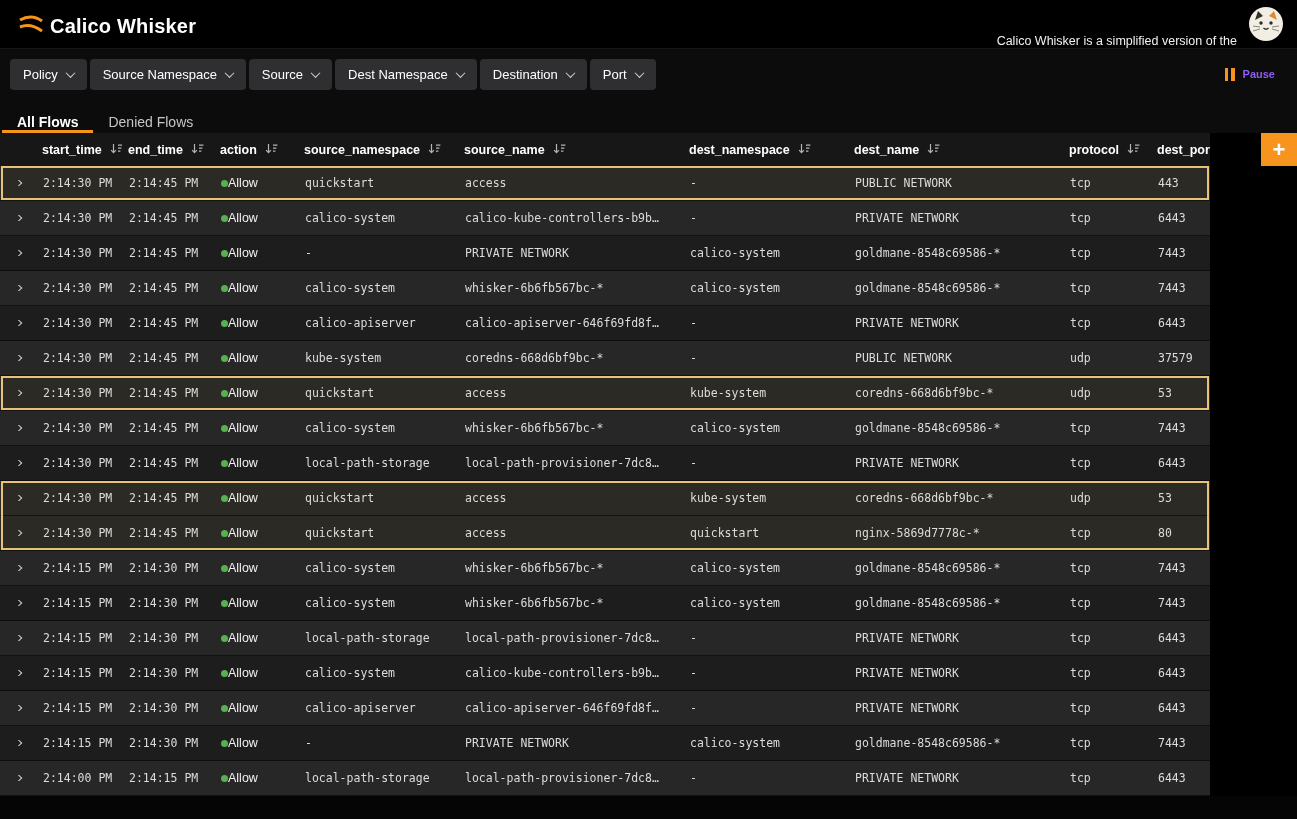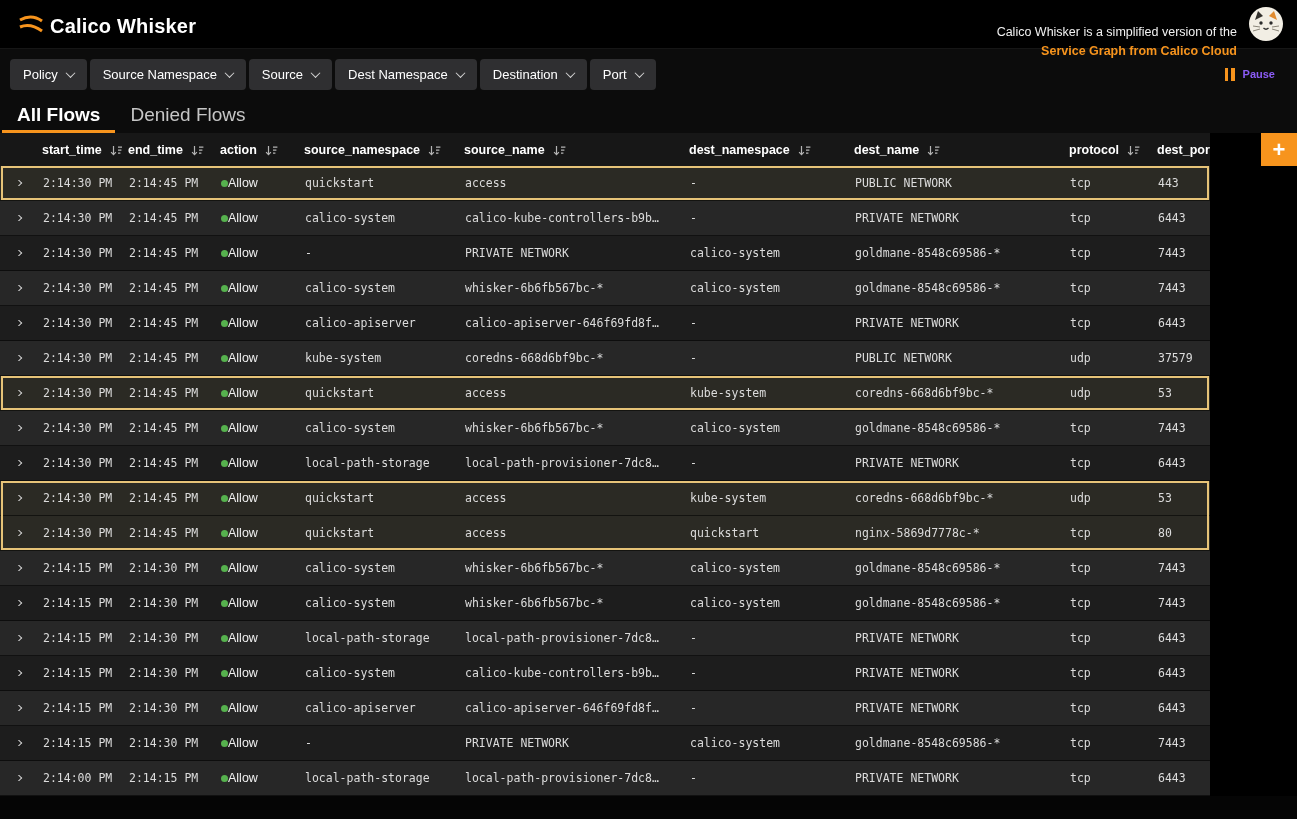--- a/index.html
+++ b/index.html
@@ -45,36 +45,36 @@
     color: #8b5cf6; font-size: 11px; font-weight: bold;
     background: none; border: none; cursor: pointer; padding-right: 8px;
     font-family: inherit;
   }
   .pause-icon { display: inline-flex; gap: 3px; }
   .pause-icon span { width: 3.5px; height: 13px; background: #f7941d; display: inline-block; }
 
   
   .tabs { height: 34px; background: #0c0c0c; display: flex; align-items: stretch; padding-left: 2px; }
   .tab {
-    display: flex; align-items: center; padding: 0 15px;
-    font-size: 19px; color: #c6c6c6; cursor: pointer;
+    display: flex; align-items: flex-end; padding: 0 15px;
+    font-size: 14px; color: #c6c6c6; cursor: pointer;
     border-bottom: 3px solid transparent;
   }
   .tab.active { color: #fff; font-weight: bold; border-bottom-color: #f7941d; }
 
   
   .table-wrap { position: relative; background: #000; }
   .grid-cols {
     display: grid;
     grid-template-columns: 36px 86px 92px 84px 160px 225px 165px 215px 88px 59px;
     width: 1210px;
   }
   .t-head { height: 33px; background: #171717; align-items: center; }
   .h-cell {
-    display: flex; align-items: flex-end; gap: 8px;
+    display: flex; align-items: flex-start; gap: 8px;
     padding: 0 6px; font-size: 12.5px; font-weight: bold; color: #fff;
     white-space: nowrap; overflow: hidden; cursor: pointer;
   }
   .sort-icon { flex: none; }
   .sp { stroke: #b5b5b5; stroke-width: 1.2; fill: none; }
 
   .add-btn {
     position: absolute; top: 0; right: 0;
     width: 36px; height: 33px;
     background: #f7941d; color: #fff;
@@ -120,21 +120,20 @@
   <div class="logo-wrap">
     <svg width="26" height="28" viewBox="0 0 26 28" aria-hidden="true">
       <path d="M2 10 C9 6 17 6 24 11" stroke="#f7941d" stroke-width="3" fill="none"></path>
       <path d="M2 17 C9 14 17 16 24 21" stroke="#f7941d" stroke-width="3" fill="none"></path>
     </svg>
     <span class="app-title">Calico Whisker</span>
   </div>
   <div class="header-right">
     <div class="tagline">
       <span>Calico Whisker is a simplified version of the</span>
-      <a class="tagline-link">Service Graph from Calico Cloud</a>
     </div>
     <svg width="34" height="34" viewBox="0 0 34 34" aria-hidden="true">
       <circle cx="17" cy="17" r="17" fill="#f2eee4"></circle>
       <path d="M6 13 L9 4 L14 9 Z" fill="#32302c"></path>
       <path d="M28 13 L25 4 L20 9 Z" fill="#e08a2e"></path>
       <circle cx="12" cy="16" r="1.7" fill="#2b2b2b"></circle>
       <circle cx="22" cy="16" r="1.7" fill="#2b2b2b"></circle>
       <path d="M14.5 21 Q17 23.5 19.5 21" stroke="#2b2b2b" stroke-width="1.3" fill="none"></path>
       <path d="M4 19 L11 20 M4 24 L11 22" stroke="#8a8579" stroke-width="1" fill="none"></path>
       <path d="M30 19 L23 20 M30 24 L23 22" stroke="#8a8579" stroke-width="1" fill="none"></path>

